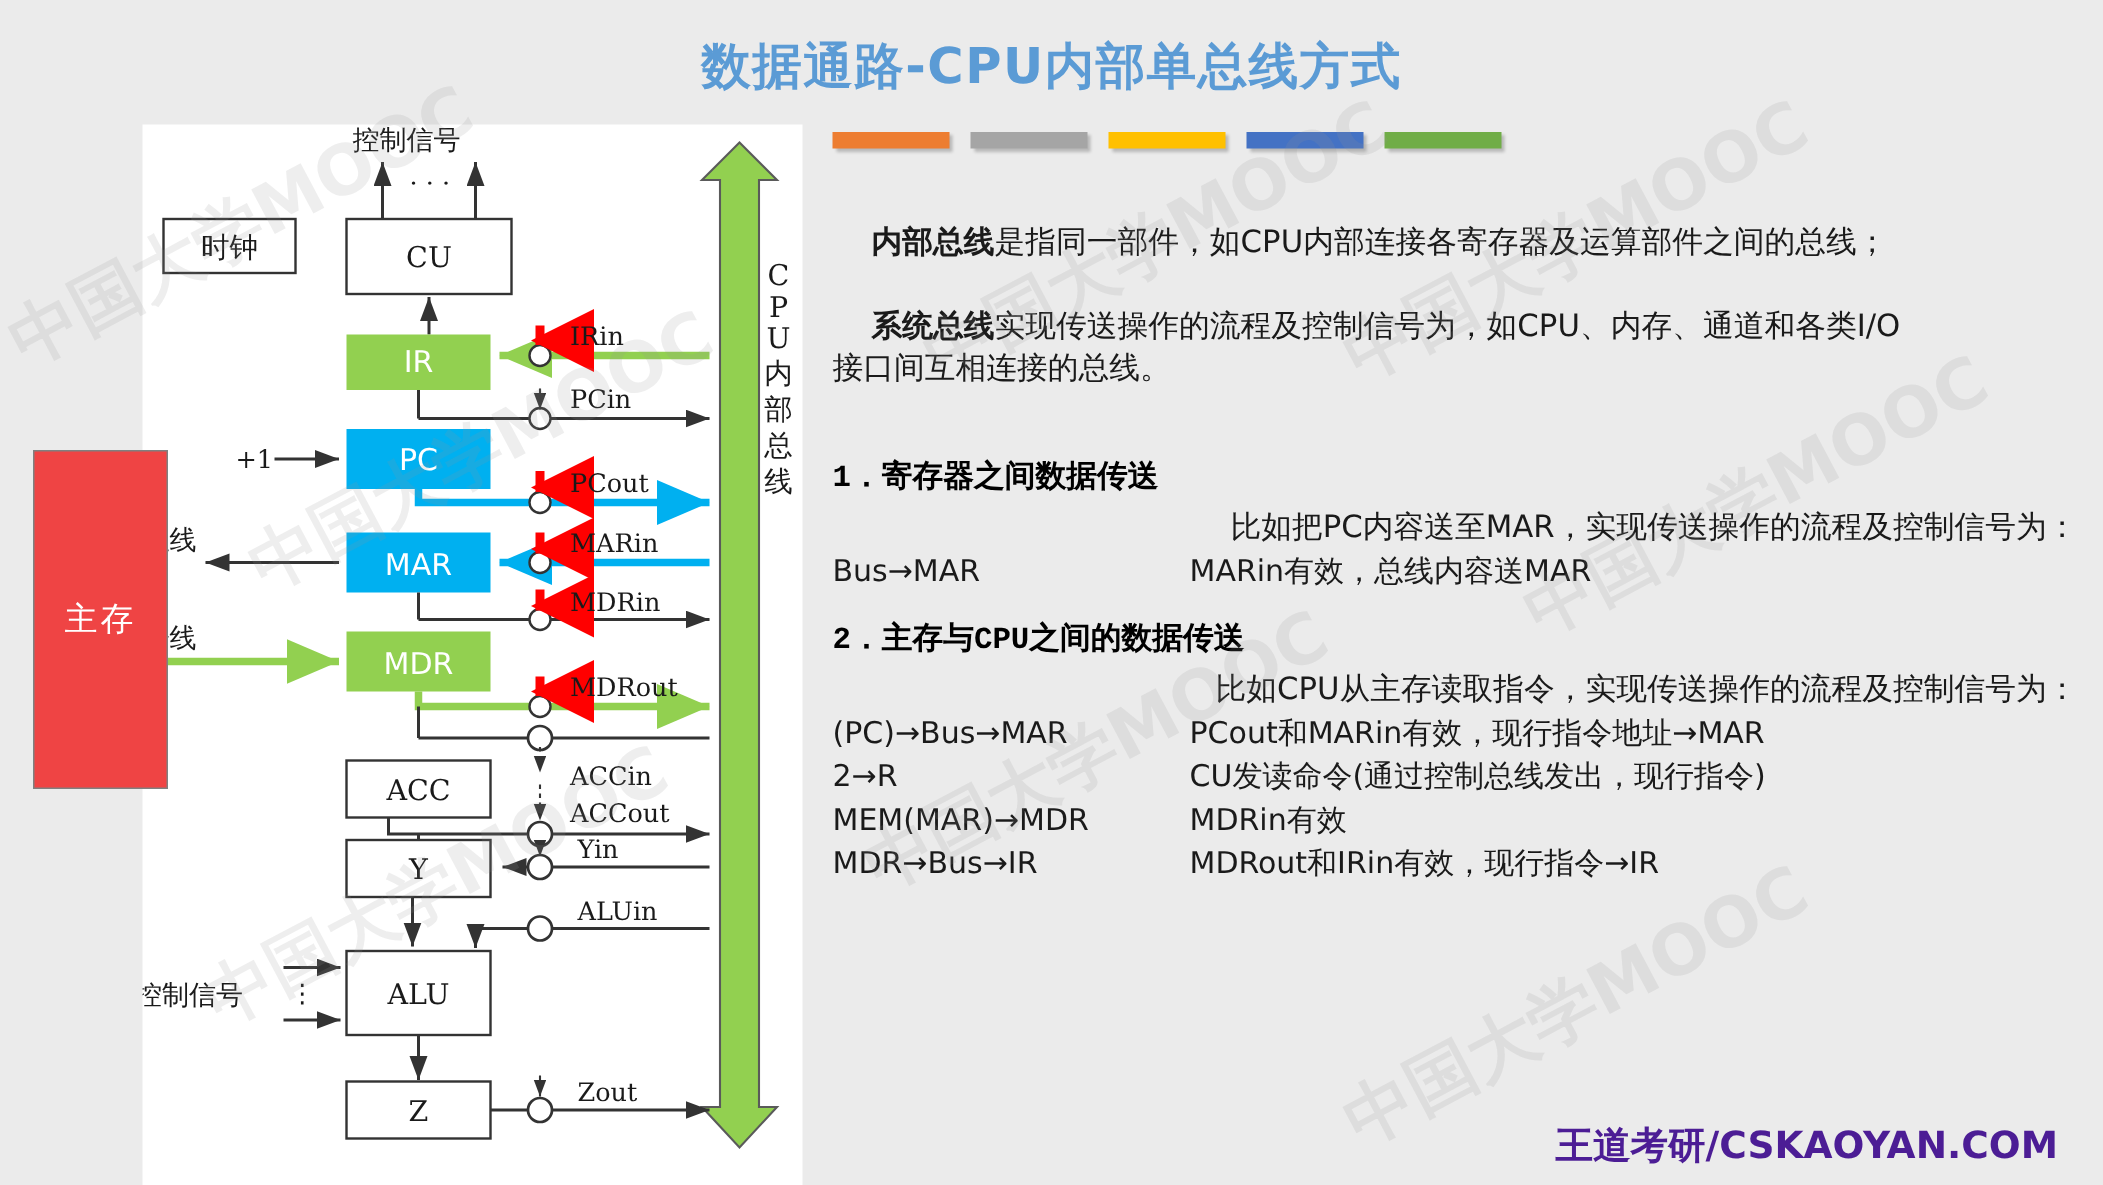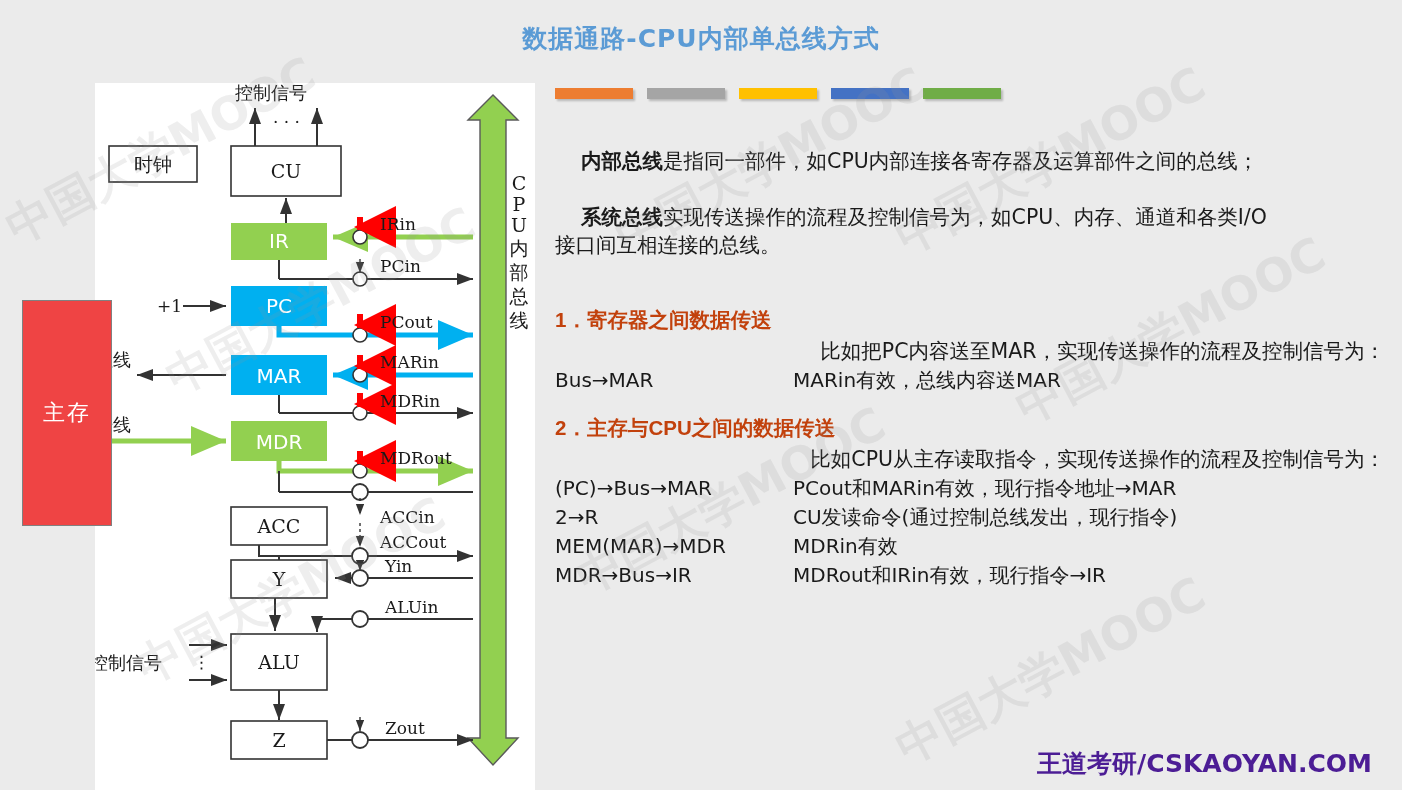--- a/index.html
+++ b/index.html
@@ -7,21 +7,21 @@
     width:1402px;height:790px;
     background:#ebebeb;
     font-family:"Liberation Sans","DejaVu Sans",sans-serif;
     overflow:hidden;position:relative;
   }
   
   #slide-title{
     position:absolute;left:0;top:22px;width:1402px;
     text-align:center;
     font-family:"DejaVu Sans","Liberation Sans",sans-serif;
-    font-size:25px;font-weight:bold;
+    font-size:33px;font-weight:bold;
     color:#5b9bd5;
     letter-spacing:1px;
     white-space:nowrap;
   }
   
   #diagram-panel{
     position:absolute;left:95px;top:83px;width:440px;height:707px;
     background:#ffffff;
   }
   #diagram-svg{display:block;}
@@ -47,22 +47,22 @@
   }
   .para{
     font-family:"DejaVu Sans","Liberation Sans",sans-serif;
     color:#1a1a1a;
     font-size:20.5px;
     line-height:28px;
     white-space:pre-wrap;
   }
   .para b{font-weight:bold;}
   .heading{
-    font-family:Liberation Sans, sans-serif;
-    color:#c2410c;font-weight:bold;font-size:20.5px;line-height:30px;
+    font-family:Liberation Mono, monospace;
+    color:#000000;font-weight:bold;font-size:20.5px;line-height:30px;
     margin-top:18px;
   }
   .code-table{
     border-collapse:collapse;margin-top:1px;
   }
   .code-table td{
     font-family:"DejaVu Sans","Liberation Sans",sans-serif;
     font-size:20px;line-height:29px;color:#1a1a1a;
     padding:0;vertical-align:top;white-space:nowrap;
   }

